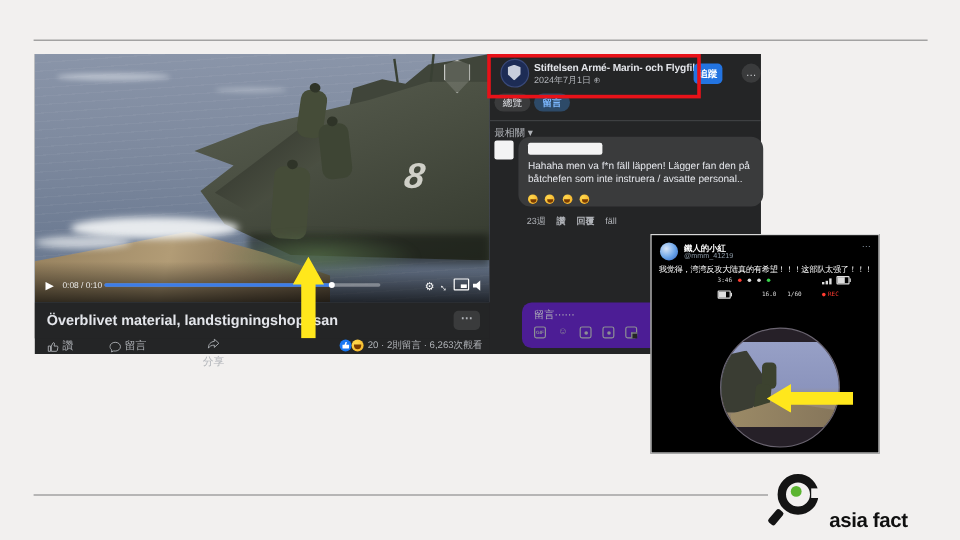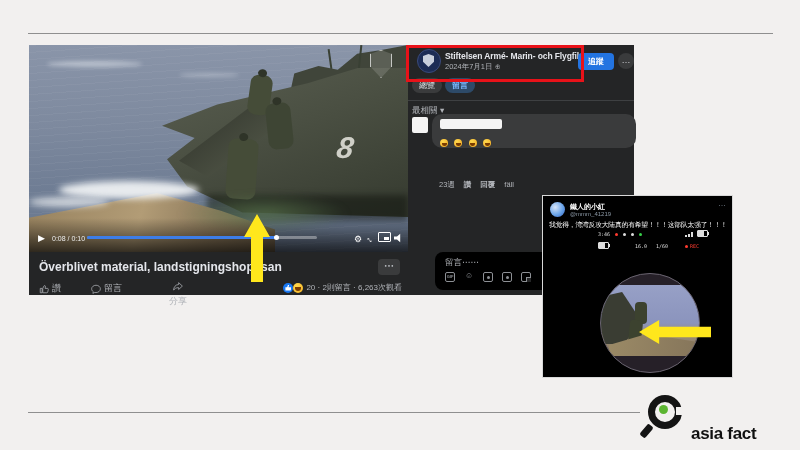--- a/index.html
+++ b/index.html
@@ -64,39 +64,39 @@
   .rxn-haha:after{content:"";position:absolute;left:2px;top:4px;width:6px;height:4px;background:#7a3c00;border-radius:0 0 6px 6px;}
 
   
   #panel{position:absolute;left:379px;top:0;width:226px;height:250px;background:#242526;}
   #redbox{position:absolute;left:377px;top:0px;width:172px;height:31px;border:3px solid #e81219;pointer-events:none;z-index:5;}
   .pg-avatar{position:absolute;left:388px;top:4px;width:22px;height:22px;border-radius:50%;background:#1d2c55;border:1px solid #3a4a7a;}
   .pg-avatar:after{content:"";position:absolute;left:5px;top:4px;width:11px;height:13px;background:#e8ecf5;
     clip-path:polygon(50% 0,100% 15%,100% 60%,50% 100%,0 60%,0 15%);opacity:.85;}
   .pg-name{position:absolute;left:416px;top:6px;font-size:8.5px;font-weight:bold;color:#e4e6eb;letter-spacing:-.1px;white-space:nowrap;}
   .pg-date{position:absolute;left:416px;top:17px;font-size:7.5px;color:#b0b3b8;}
-  .btn-follow{position:absolute;left:549px;top:8px;width:36px;height:17px;background:#2374e1;border-radius:4px;
+  .btn-follow{position:absolute;left:549px;top:8px;width:24px;height:17px;background:#2374e1;border-radius:4px;
     color:#fff;font-size:8px;line-height:17px;text-align:center;font-weight:bold;}
   .btn-more{position:absolute;left:589px;top:8px;width:16px;height:16px;border-radius:50%;background:#3a3b3c;
     color:#cfd1d5;font-size:9px;line-height:14px;text-align:center;}
   .tab{position:absolute;top:33px;height:15px;border-radius:10px;font-size:8px;line-height:15px;padding:0 7px;}
   .tab-overview{left:383px;background:#3a3b3c;color:#e4e6eb;}
   .tab-comments{left:416px;background:#2d4a68;color:#7cb8ff;font-weight:bold;}
   .pdivider{position:absolute;left:379px;top:55px;width:226px;height:1px;background:#3e4042;}
   .sort{position:absolute;left:383px;top:60px;font-size:8.5px;font-weight:normal;color:#b0b3b8;}
   .cmt-avatar{position:absolute;left:383px;top:72px;width:16px;height:16px;background:#f4f4f4;border-radius:2px;}
   .bubble{position:absolute;left:403px;top:69px;width:204px;background:#3a3b3c;border-radius:10px;padding:5px 8px 6px 8px;box-sizing:border-box;}
   .blur-name{width:62px;height:10px;background:#f4f4f4;border-radius:2px;margin-bottom:4px;}
   .cmt-text{font-size:8.4px;color:#e4e6eb;line-height:11px;}
   .emojirow{margin-top:2px;height:9px;}
   .emo{display:inline-block;width:8px;height:8px;border-radius:50%;background:radial-gradient(circle at 35% 30%,#ffd84d,#f1a722);margin-right:2px;position:relative;}
   .emo:after{content:"";position:absolute;left:1.5px;top:3.5px;width:5px;height:3px;background:#7a3c00;border-radius:0 0 5px 5px;}
   .cmt-meta{position:absolute;left:410px;top:135px;font-size:7.5px;color:#b0b3b8;display:flex;gap:9px;}
   .cmt-meta b{color:#b0b3b8;}
-  #composer{position:absolute;left:406px;top:207px;width:190px;height:38px;background:#000000;border-radius:8px;}
+  #composer{position:absolute;left:406px;top:207px;width:190px;height:38px;background:#4c1d95;border-radius:8px;}
   .composer-ph{position:absolute;left:10px;top:5px;font-size:8.5px;color:#b0b3b8;}
   .cicons{position:absolute;left:10px;top:20px;display:flex;gap:9px;}
   .ci{width:10px;height:10px;border:1px solid #8d9095;border-radius:2px;box-sizing:border-box;position:relative;color:#8d9095;}
   .ci-smiley{border-radius:50%;font-size:8px;line-height:8px;text-align:center;border:none;}
   .ci-dot:after{content:"";position:absolute;left:3px;top:3px;width:3px;height:3px;border-radius:50%;background:#8d9095;}
   .ci-gif{font-size:4px;line-height:8px;text-align:center;font-weight:bold;}
   .ci-fold:after{content:"";position:absolute;right:-1px;bottom:-1px;width:4px;height:4px;background:#242526;border-left:1px solid #8d9095;border-top:1px solid #8d9095;}
 
   
   .arrow-up{position:absolute;left:215px;top:169px;width:26px;height:68px;background:#ffe71c;z-index:6;
@@ -235,20 +235,21 @@
     <div class="pdivider"></div>
 
     <div class="sort">
       <span>最相關</span>
       <span>▾</span>
     </div>
 
     <div class="cmt-avatar"></div>
     <div class="bubble">
       <div class="blur-name"></div>
+      <div class="cmt-text">Hahaha men va f*n fäll läppen! Lägger fan den på båtchefen som inte instruera / avsatte personal..</div>
       <div class="emojirow">
         <span class="emo"></span>
         <span class="emo"></span>
         <span class="emo"></span>
         <span class="emo"></span>
       </div>
     </div>
     <div class="cmt-meta">
       <span>23週</span>
       <b>讚</b>

